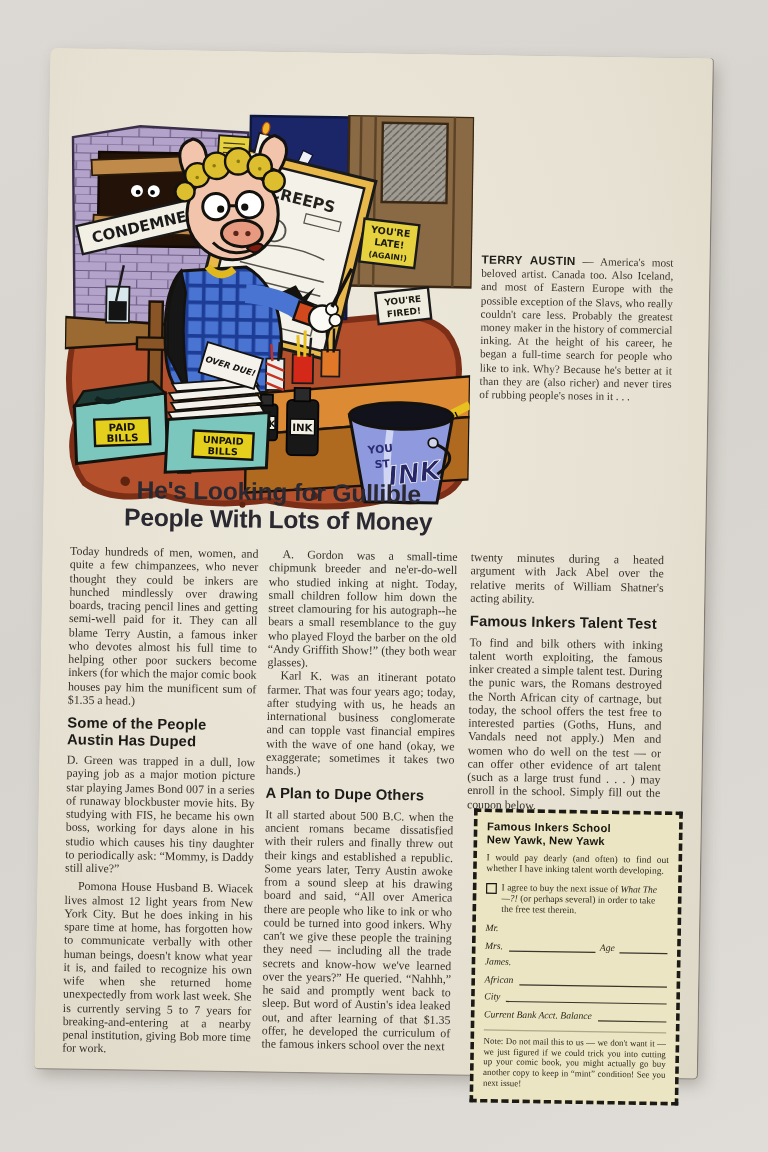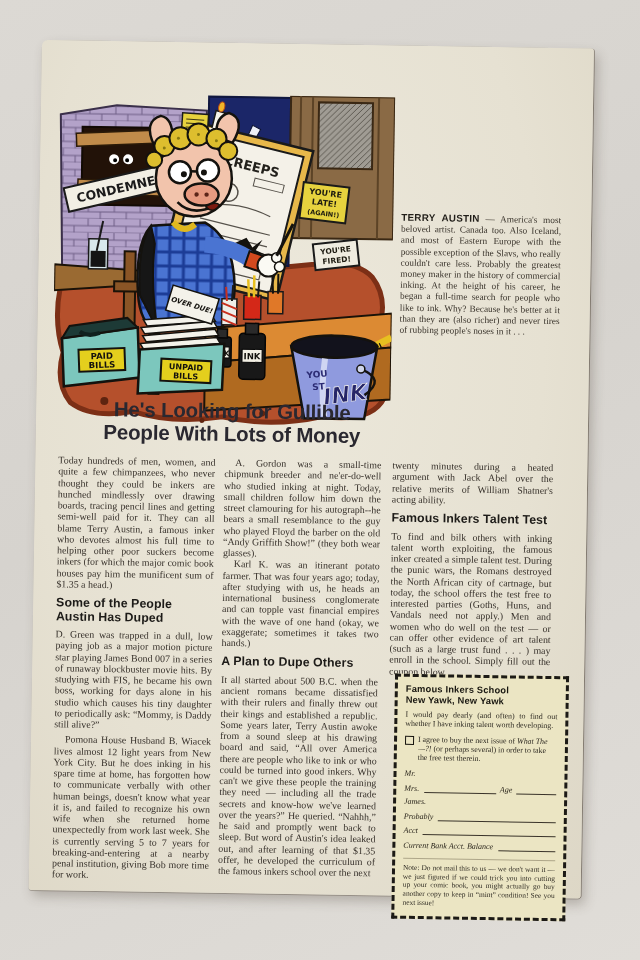--- a/index.html
+++ b/index.html
@@ -352,25 +352,25 @@
         <div class="frow">
           <span class="lbl">Mrs.</span>
           <span class="fill"></span>
           <span class="lbl2">Age</span>
           <span class="fill short"></span>
         </div>
         <div class="frow">
           <span class="lbl">James.</span>
         </div>
         <div class="frow">
-          <span class="lbl">Probably</span>
+          <span class="lbl">African</span>
           <span class="fill"></span>
         </div>
         <div class="frow">
-          <span class="lbl">Acct</span>
+          <span class="lbl">City</span>
           <span class="fill"></span>
         </div>
         <div class="frow">
           <span class="lbl">Current Bank Acct. Balance</span>
           <span class="fill"></span>
         </div>
       </div>
       <div class="coupon-note">Note: Do not mail this to us — we don't want it — we just figured if we could trick you into cutting up your comic book, you might actually go buy another copy to keep in “mint” condition! See you next issue!</div>
     </div>
 

